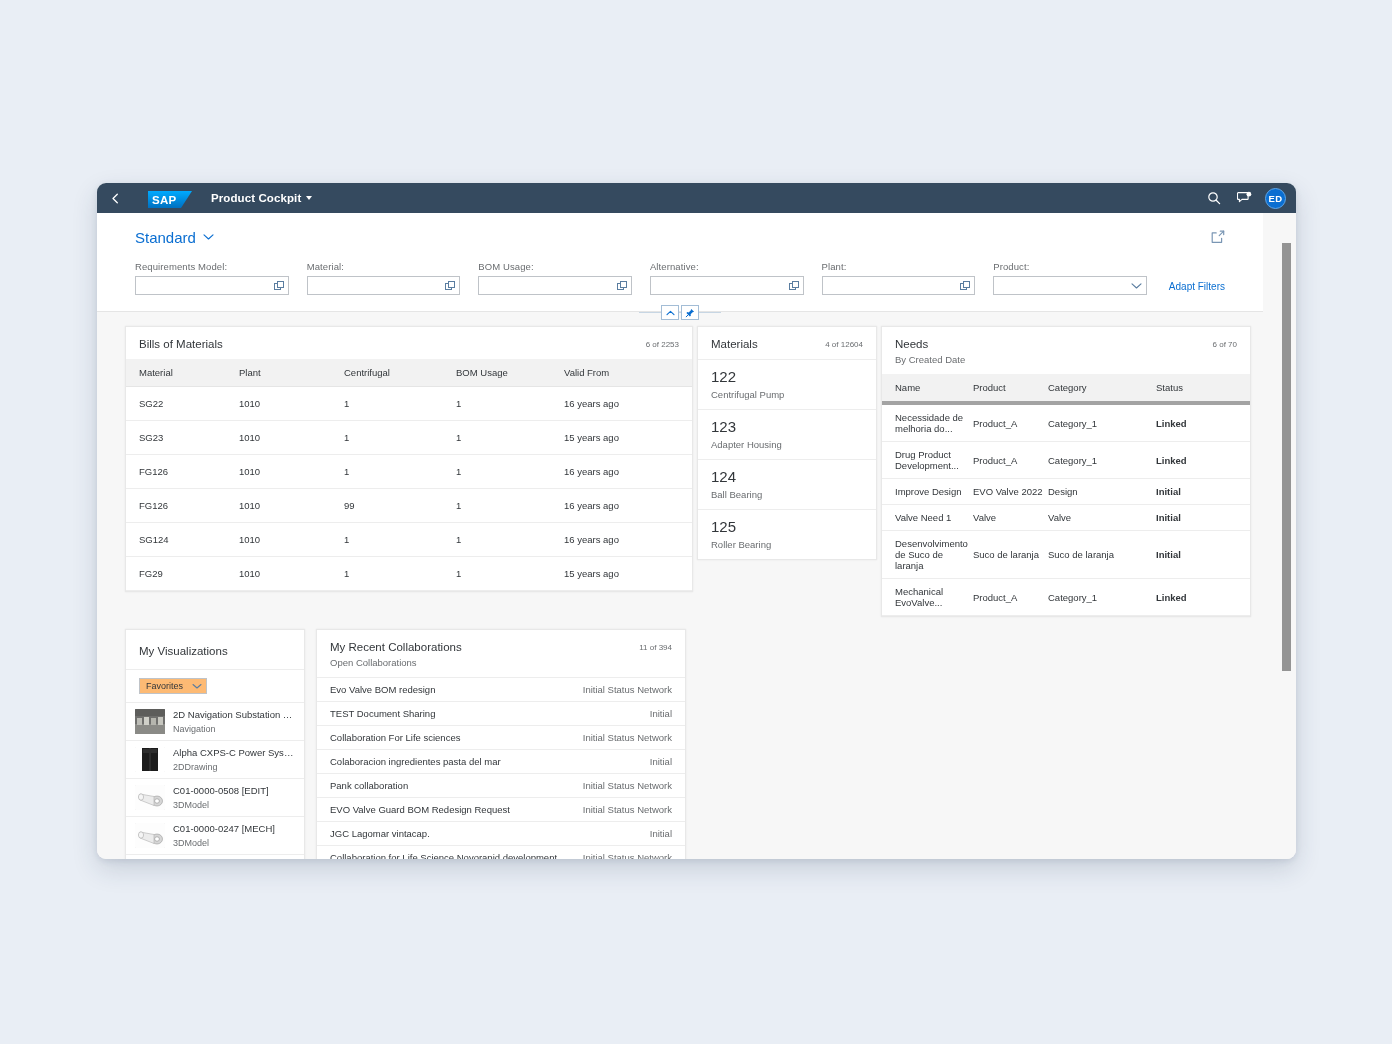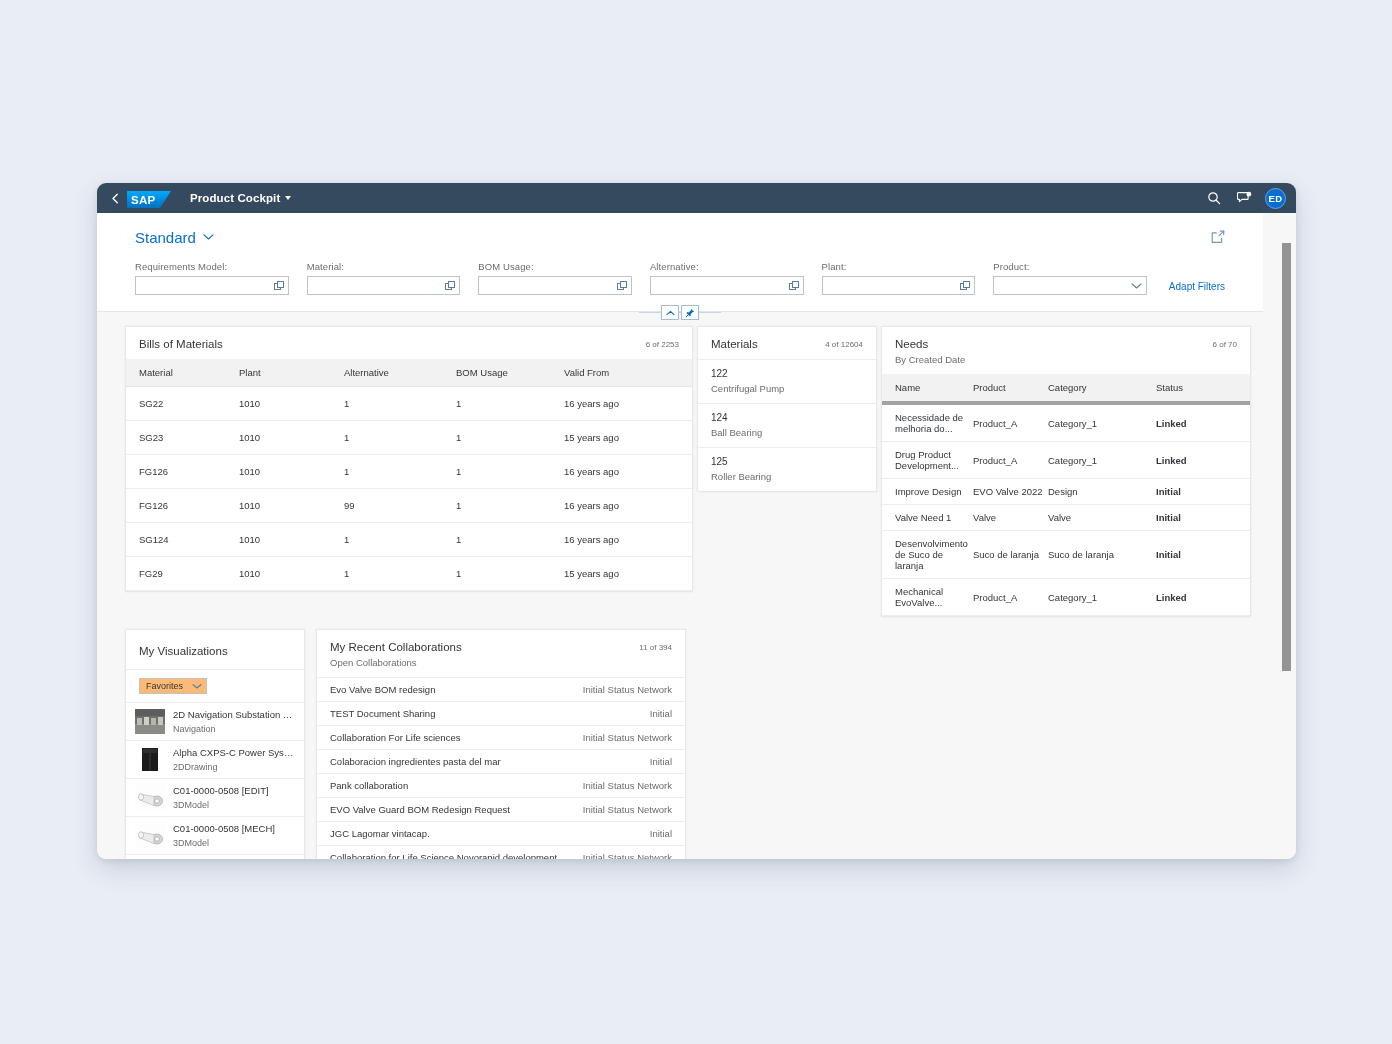--- a/index.html
+++ b/index.html
@@ -28,21 +28,21 @@
     display: flex; align-items: center;
     padding: 0 10px 0 8px;
     position: relative;
   }
   .shell-back {
     width: 20px; height: 20px; display: flex; align-items: center; justify-content: center;
     color: #fff; cursor: pointer;
   }
   .shell-back svg { display: block; }
   .sap-logo {
-    width: 44px; height: 15px; margin-left: 2px;
+    width: 44px; height: 15px; margin-left: 23px;
     position: relative; cursor: pointer;
   }
   .shell-title {
     color: #fff; font-size: 11.5px; font-weight: bold;
     margin-left: 19px; display: flex; align-items: center; gap: 5px;
     cursor: pointer; letter-spacing: .1px;
   }
   .caret-dn {
     width: 0; height: 0; border-left: 3.5px solid transparent;
     border-right: 3.5px solid transparent; border-top: 4px solid #fff;
@@ -158,21 +158,21 @@
   .bom th:nth-child(1), .bom td:nth-child(1) { padding-left: 13px; width: 113px; }
   .bom th:nth-child(2), .bom td:nth-child(2) { width: 105px; }
   .bom th:nth-child(3), .bom td:nth-child(3) { width: 112px; }
   .bom th:nth-child(4), .bom td:nth-child(4) { width: 108px; }
 
   
   .materials { width: 180px; }
   .mat-item {
     padding: 8px 13px 9px 13px; border-top: 1px solid #ededed; cursor: pointer;
   }
-  .mat-id { font-size: 10px; color: #32363a; }
+  .mat-id { font-size: 15px; color: #32363a; }
   .mat-name { font-size: 9.5px; color: #6a6d70; margin-top: 4px; }
 
   
   .needs { width: 370px; }
   .needs thead th {
     background: #f2f2f2; font-size: 9.5px; color: #32363a; font-weight: normal;
     text-align: left; padding: 8px 0 8px 0; border-bottom: 4px solid #a3a3a3;
   }
   .needs tbody td {
     font-size: 9.5px; color: #32363a; padding: 7px 0 7px 0;
@@ -397,21 +397,21 @@
           <div class="card bom">
             <div class="card-head">
               <span class="card-title">Bills of Materials</span>
               <span class="card-count">6 of 2253</span>
             </div>
             <table>
               <thead>
                 <tr>
                   <th>Material</th>
                   <th>Plant</th>
-                  <th>Alternative</th>
+                  <th>Centrifugal</th>
                   <th>BOM Usage</th>
                   <th>Valid From</th>
                 </tr>
               </thead>
               <tbody>
                 <tr>
                   <td>SG22</td>
                   <td>1010</td>
                   <td>1</td>
                   <td>1</td>
@@ -457,20 +457,24 @@
           </div>
 
           <div class="card materials">
             <div class="card-head">
               <span class="card-title">Materials</span>
               <span class="card-count">4 of 12604</span>
             </div>
             <div class="mat-item">
               <div class="mat-id">122</div>
               <div class="mat-name">Centrifugal Pump</div>
+            </div>
+            <div class="mat-item">
+              <div class="mat-id">123</div>
+              <div class="mat-name">Adapter Housing</div>
             </div>
             <div class="mat-item">
               <div class="mat-id">124</div>
               <div class="mat-name">Ball Bearing</div>
             </div>
             <div class="mat-item">
               <div class="mat-id">125</div>
               <div class="mat-name">Roller Bearing</div>
             </div>
           </div>
@@ -605,21 +609,21 @@
               <div class="thumb">
                 <svg width="30" height="25" viewBox="0 0 30 25">
                   <rect width="30" height="25" fill="#fdfdfd"></rect>
                   <ellipse cx="22" cy="16" rx="5.5" ry="5" fill="#d6d6d6" stroke="#9a9a9a" stroke-width="0.6"></ellipse>
                   <ellipse cx="22" cy="16" rx="2.4" ry="2.2" fill="#ffffff" stroke="#8f8f8f" stroke-width="0.6"></ellipse>
                   <path d="M5 9 L19 11.5 L19 20.5 L5 15 Z" fill="#ececec" stroke="#b0b0b0" stroke-width="0.6"></path>
                   <ellipse cx="6" cy="12" rx="2.6" ry="3.2" fill="#f5f5f5" stroke="#a8a8a8" stroke-width="0.6"></ellipse>
                 </svg>
               </div>
               <div class="viz-txt">
-                <div class="viz-name">C01-0000-0508 [MECH]</div>
+                <div class="viz-name">C01-0000-0247 [MECH]</div>
                 <div class="viz-type">3DModel</div>
               </div>
             </div>
 
             <div class="viz-item">
               <div class="thumb">
                 <svg width="30" height="25" viewBox="0 0 30 25">
                   <rect width="30" height="25" fill="#b7a894"></rect>
                   <rect y="17" width="30" height="8" fill="#9b8c79"></rect>
                   <ellipse cx="15" cy="20" rx="9" ry="6" fill="#2b2b2b"></ellipse>

